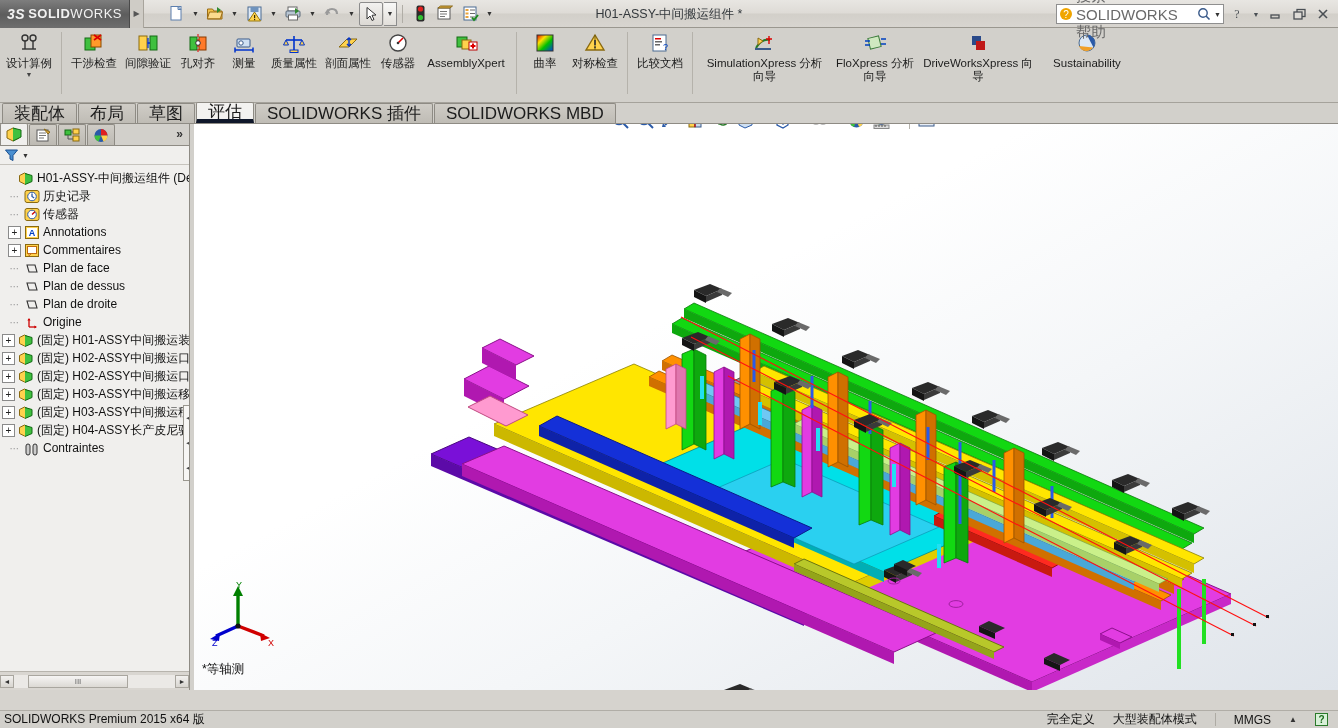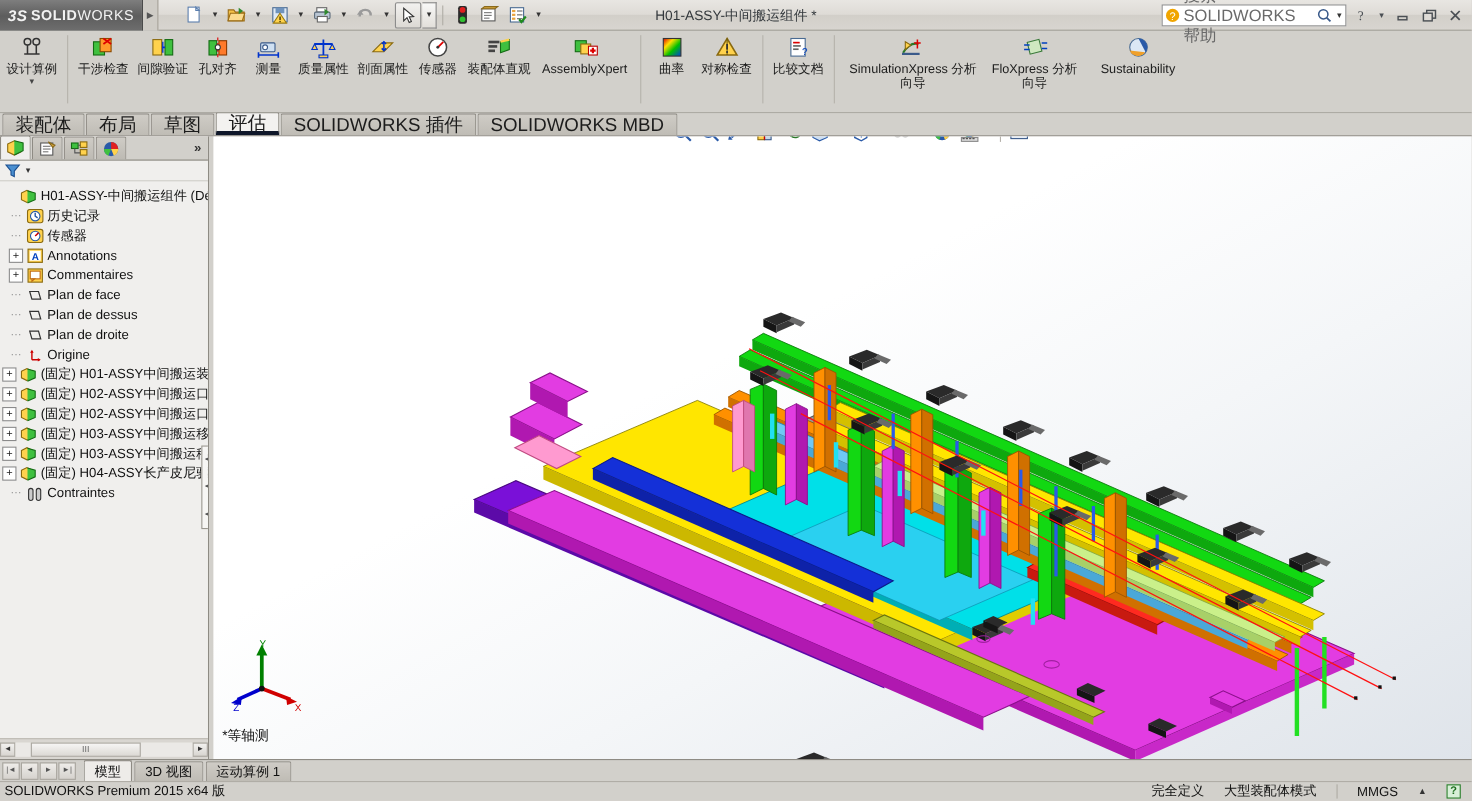--- a/index.html
+++ b/index.html
@@ -402,32 +402,20 @@
       <div class="rbtn">
         <div class="ico">
           <svg width="26" height="24" viewBox="0 0 26 24">
               <circle cx="13" cy="11" r="8" fill="#fff" stroke="#444" stroke-width="1.4"></circle>
               <line x1="13" y1="11" x2="18" y2="6" stroke="#d00" stroke-width="1.6"></line>
               <circle cx="13" cy="11" r="1.3" fill="#333"></circle>
             </svg>
         </div>
         <div class="lbl">传感器</div>
       </div>
-      <div class="rbtn">
-        <div class="ico">
-          <svg width="26" height="24" viewBox="0 0 26 24">
-              <rect x="3" y="5" width="10" height="2.4" fill="#444"></rect>
-              <rect x="3" y="9" width="8" height="2.4" fill="#444"></rect>
-              <rect x="3" y="13" width="6" height="2.4" fill="#444"></rect>
-              <path d="M14 6 l8 -2 v9 l-8 3 z" fill="#3fc03f" stroke="#146b14"></path>
-              <path d="M14 6 l8 -2" stroke="#ffd24d" stroke-width="2"></path>
-            </svg>
-        </div>
-        <div class="lbl">装配体直观</div>
-      </div>
       <div class="rbtn wide" style="min-width:90px;">
         <div class="ico">
           <svg width="26" height="24" viewBox="0 0 26 24">
               <rect x="4" y="5" width="10" height="10" fill="#3fc03f" stroke="#146b14"></rect>
               <rect x="9" y="8" width="9" height="9" fill="#ffd24d" stroke="#8a6a10"></rect>
               <rect x="16" y="10" width="8" height="8" fill="#fff" stroke="#b00"></rect>
               <path d="M20 11.5 v5 M17.5 14 h5" stroke="#d00" stroke-width="2"></path>
             </svg>
         </div>
         <div class="lbl" style="max-width:100px;">AssemblyXpert</div>
@@ -495,20 +483,29 @@
         <div class="lbl" style="max-width:125px;">SimulationXpress 分析向导</div>
       </div>
       <div class="rbtn wide" style="min-width:76px;">
         <div class="ico">
           <svg width="26" height="24" viewBox="0 0 26 24">
               <rect x="7" y="5" width="11" height="11" fill="#cfe8c0" stroke="#3a7a3a" transform="rotate(-14 12.5 10.5)"></rect>
               <path d="M3 9 h5 M3 13 h5 M19 7 h5 M19 12 h5" stroke="#0040c0" stroke-width="1.4"></path>
             </svg>
         </div>
         <div class="lbl" style="max-width:80px;">FloXpress 分析向导</div>
+      </div>
+      <div class="rbtn wide" style="min-width:104px;">
+        <div class="ico">
+          <svg width="26" height="24" viewBox="0 0 26 24">
+              <rect x="7" y="4" width="9" height="9" fill="#2a4a8a"></rect>
+              <rect x="11" y="9" width="9" height="9" fill="#c01818"></rect>
+            </svg>
+        </div>
+        <div class="lbl" style="max-width:110px;">DriveWorksXpress 向导</div>
       </div>
       <div class="rbtn wide" style="min-width:100px;">
         <div class="ico">
           <svg width="26" height="24" viewBox="0 0 26 24">
               <circle cx="13" cy="11" r="8" fill="#dce8f5" stroke="#4a6b92"></circle>
               <path d="M13 3 a8 8 0 0 1 6.5 12.5 z" fill="#2a5aa8"></path>
               <path d="M5 14 a8 8 0 0 0 14 1.5 z" fill="#f0a02a"></path>
             </svg>
         </div>
         <div class="lbl" style="max-width:105px;">Sustainability</div>
@@ -1045,36 +1042,20 @@
         <circle cx="30" cy="48" r="2.6" fill="#111"></circle>
         <text x="28" y="10" font-size="9" fill="#008000" font-family="Liberation Sans, sans-serif">Y</text>
         <text x="60" y="68" font-size="9" fill="#d00000" font-family="Liberation Sans, sans-serif">X</text>
         <text x="4" y="68" font-size="9" fill="#0000cc" font-family="Liberation Sans, sans-serif">Z</text>
       </svg>
     </div>
 
     <div class="viewlabel">*等轴测</div>
   </div>
 
-  <div class="bottombar">
-    <div class="navbtn">|◄</div>
-    <div class="navbtn">◄</div>
-    <div class="navbtn">►</div>
-    <div class="navbtn">►|</div>
-    <div style="width:6px;"></div>
-    <div class="btab active">
-        <span>模型</span>
-      </div>
-    <div class="btab">
-        <span>3D 视图</span>
-      </div>
-    <div class="btab">
-        <span>运动算例 1</span>
-      </div>
-  </div>
 
   <div class="statusbar">
     <span>SOLIDWORKS Premium 2015 x64 版</span>
     <div class="status-right">
       <span>完全定义</span>
       <span>大型装配体模式</span>
       <div class="sb-sep"></div>
       <span>MMGS</span>
       <span style="font-size:8px;color:#333;">▲</span>
       <div class="helpbadge">?</div>

